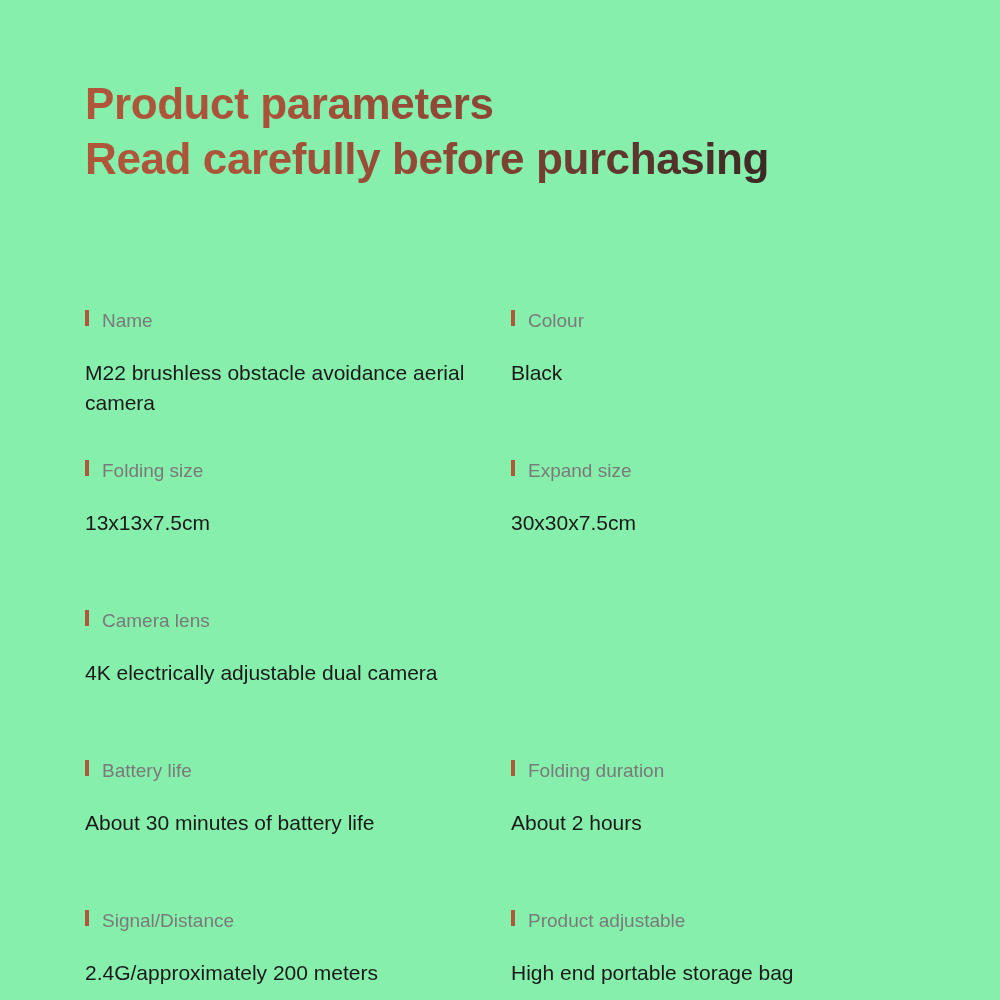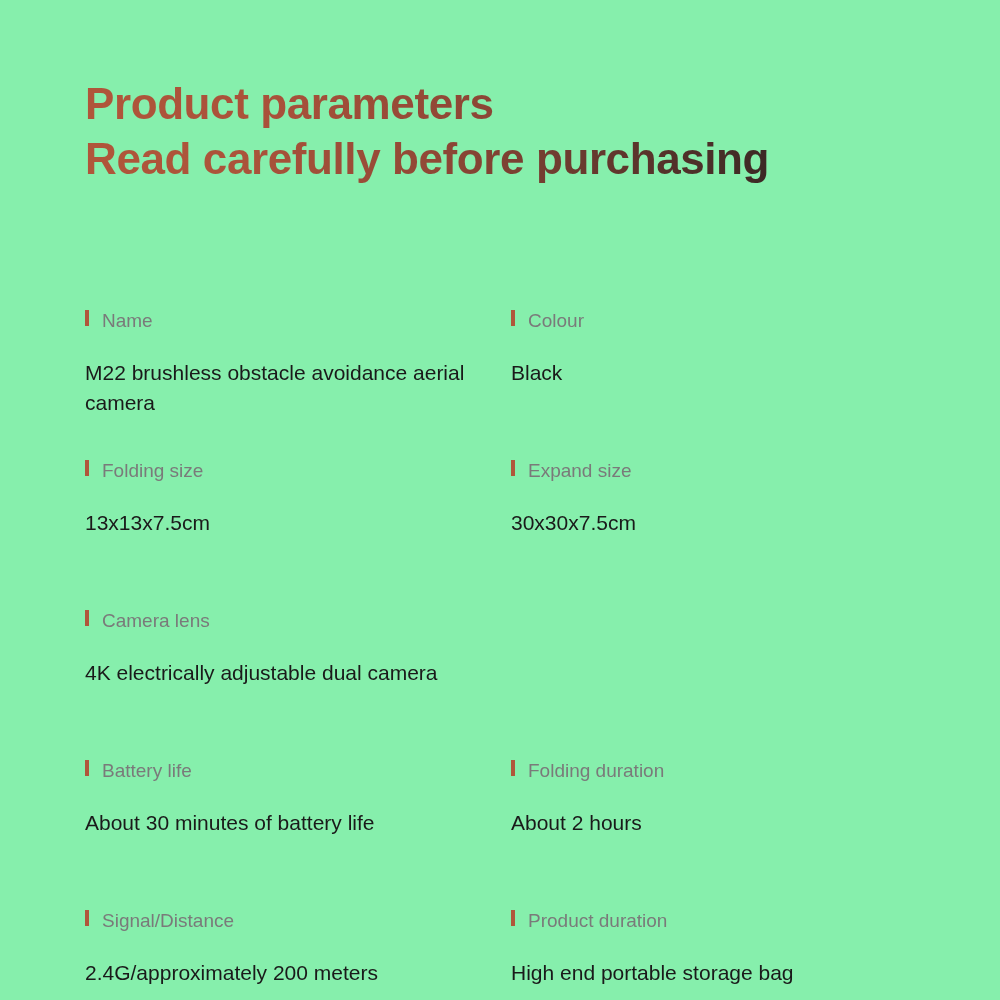--- a/index.html
+++ b/index.html
@@ -199,20 +199,20 @@
       <div class="spec-cell left">
         <div class="spec-label-wrap">
           <span class="accent-bar"></span>
           <span class="spec-label">Signal/Distance</span>
         </div>
         <div class="spec-value">2.4G/approximately 200 meters</div>
       </div>
       <div class="spec-cell right">
         <div class="spec-label-wrap">
           <span class="accent-bar"></span>
-          <span class="spec-label">Product duration</span>
+          <span class="spec-label">Product adjustable</span>
         </div>
         <div class="spec-value">High end portable storage bag</div>
       </div>
     </div>
 
   </div>
 </div>
 
 </body></html>

